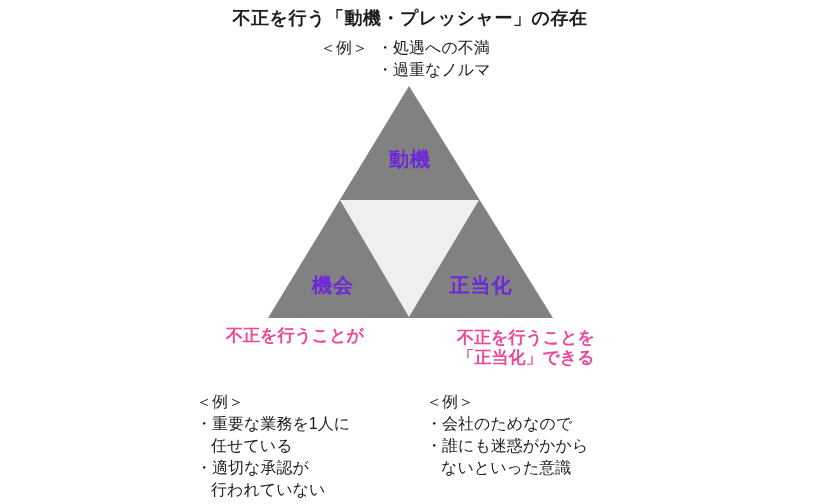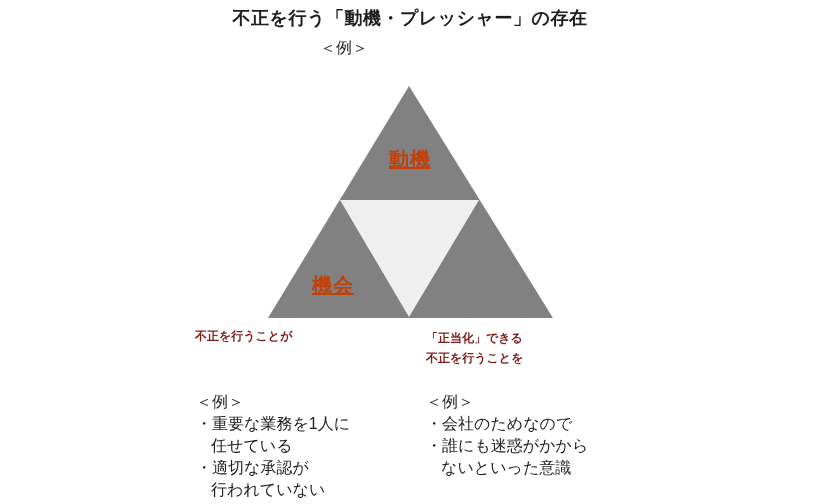--- a/index.html
+++ b/index.html
@@ -41,48 +41,48 @@
     position: absolute;
     top: 0; left: 0;
     width: 820px; height: 504px;
     display: block;
   }
   
   .tri-label {
     position: absolute;
     width: 120px;
     text-align: center;
-    color: #c2410c;
+    color: #6d28d9;
     font-size: 20px;
     font-weight: bold;
     letter-spacing: 1px;
-    text-decoration: underline;
   }
   .tri-label.motive { left: 350px; top: 146px; }
   .tri-label.opportunity { left: 273px; top: 272px; }
   .tri-label.rationalization { left: 421px; top: 272px; }
   
   .center-label {
     position: absolute;
     left: 329px; top: 201px;
     width: 160px;
     text-align: center;
     font-size: 17px;
     line-height: 24px;
     font-weight: 600;
     color: #2e2e2e;
   }
   
   .heading {
     position: absolute;
     width: 200px;
-    font-size: 12px;
+    text-align: center;
+    font-size: 17px;
     font-weight: bold;
     line-height: 20px;
-    color: #7f1d1d;
+    color: #ec4899;
   }
   .heading.bl { left: 195px; top: 326px; }
   .heading.br { left: 426px; top: 328px; }
   
   .ex-block {
     position: absolute;
     font-size: 16px;
     line-height: 22px;
     color: #1d1d1d;
   }
@@ -92,40 +92,45 @@
 </style>
 </head>
 <body>
 
 <div class="canvas">
 
   <div class="title">不正を行う「動機・プレッシャー」の存在</div>
 
   <div class="top-ex">
     <span>＜例＞</span>
+    <div>
+      <div>・処遇への不満</div>
+      <div>・過重なノルマ</div>
+    </div>
   </div>
 
   <svg class="tri-svg" viewBox="0 0 820 504" aria-hidden="true">
     <polygon points="409,86 553,318 268,318" fill="#818181"></polygon>
     <polygon points="340,200 479,200 409,317" fill="#efefef"></polygon>
   </svg>
 
   <div class="tri-label motive">動機</div>
 
   <div class="tri-label opportunity">機会</div>
 
+  <div class="tri-label rationalization">正当化</div>
 
 
   <div class="heading bl">
     <div>不正を行うことが</div>
   </div>
 
   <div class="heading br">
+    <div>不正を行うことを</div>
     <div>「正当化」できる</div>
-    <div>不正を行うことを</div>
   </div>
 
   <div class="ex-block bl">
     <div>＜例＞</div>
     <div>・重要な業務を1人に</div>
     <div class="cont">任せている</div>
     <div>・適切な承認が</div>
     <div class="cont">行われていない</div>
   </div>
 

